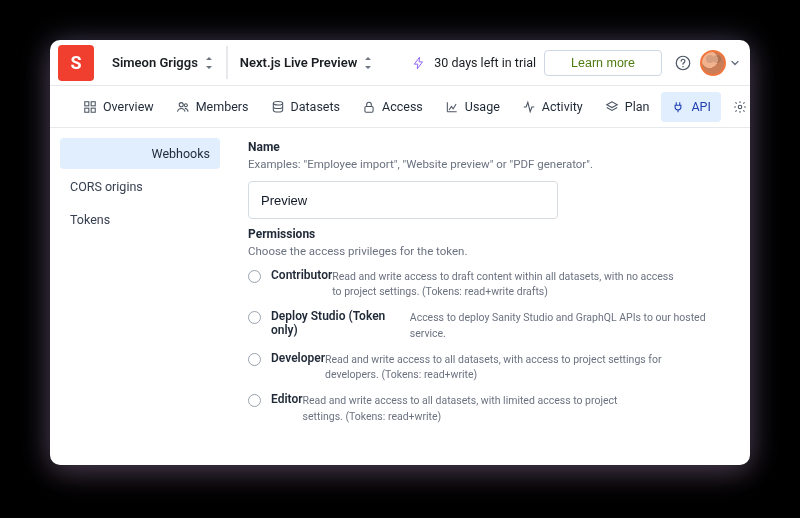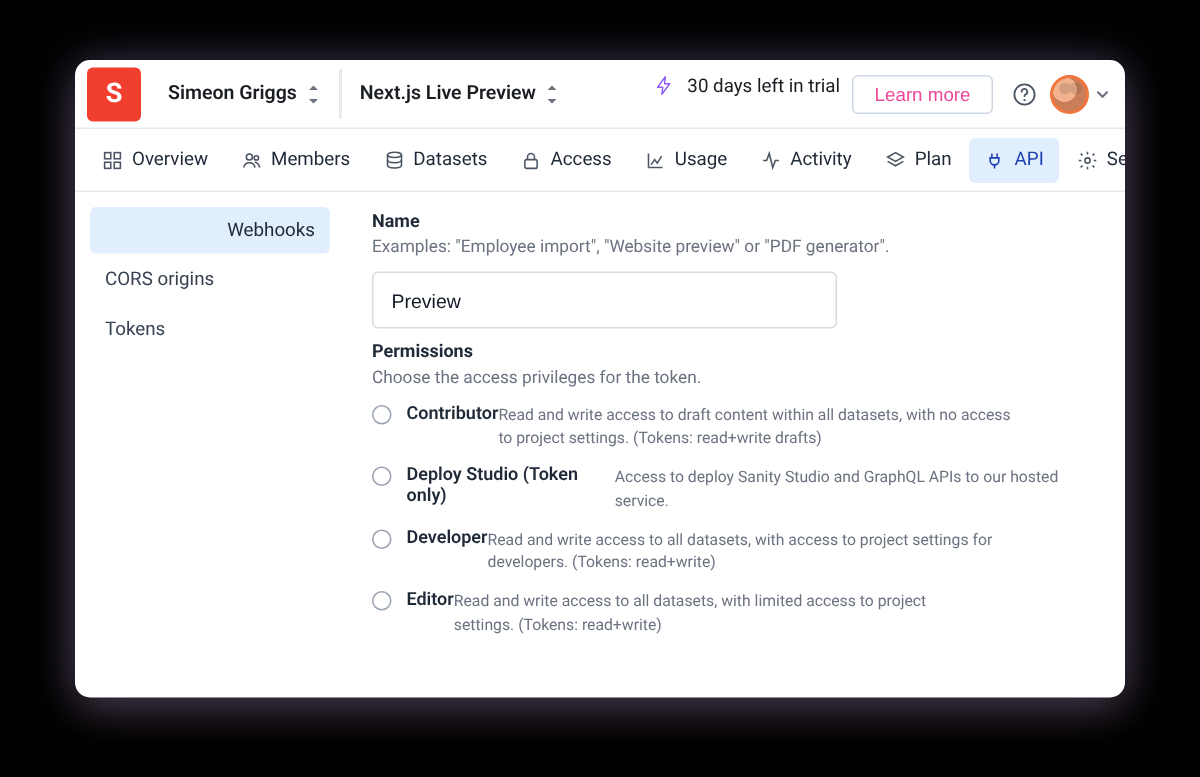--- a/index.html
+++ b/index.html
@@ -29,45 +29,45 @@
   .topsel {
     display: flex; align-items: center; gap: 6px;
     padding: 0 12px; height: 33px;
     font-size: 13px; font-weight: 600; color: #1a1d21;
     cursor: pointer;
   }
   .topsel + .topsel { border-left: 1px solid #e6e8eb; }
   .divider-r { border-right: 1px solid #e6e8eb; }
   .spacer { flex: 1; }
   .updown svg { display: block; }
-  .trialwrap { display: flex; gap: 8px; padding-right: 8px; }
+  .trialwrap { display: flex; align-items: center; gap: 8px; padding-right: 8px; }
   .trialtext { font-size: 12.5px; color: #1a1d21; }
   .bolt { color: #8b5cf6; display: inline-flex; }
   .learnbtn {
-    font-size: 12.5px; color: #ec4899;
+    font-size: 12.5px; color: #4d7c0f;
     border: 1px solid #cdd7e3; border-radius: 4px;
-    padding: 5px 14px; background: #fff; cursor: pointer;
+    padding: 5px 26px; background: #fff; cursor: pointer;
   }
   .iconbtn { width: 26px; height: 26px; display: flex; align-items: center; justify-content: center; color: #4b5563; cursor: pointer; }
   .avatar {
     width: 26px; height: 26px; border-radius: 50%;
     background: radial-gradient(circle at 35% 35%, #f2b28e 0 40%, #c97e58 41% 100%);
     border: 2px solid #f0763d;
     position: relative; overflow: hidden;
   }
   .avatar::after {
     content: ""; position: absolute; left: 4px; top: 3px; width: 8px; height: 8px;
     background: #333; border-radius: 50%; box-shadow: 7px 0 0 #333;
     opacity: .15;
   }
   .chev { color: #6b7280; }
 
   .tabsbar {
     display: flex; align-items: center;
-    height: 42px; padding: 0 8px;
+    height: 42px; padding: 0 23px;
     border-bottom: 1px solid #e6e8eb;
     gap: 2px;
   }
   .tab {
     display: flex; align-items: center; gap: 6px;
     padding: 0 10px; height: 30px;
     font-size: 12.5px; color: #1f2937;
     border-radius: 4px; cursor: pointer;
   }
   .tab .ic { color: #4b5563; display: inline-flex; }

